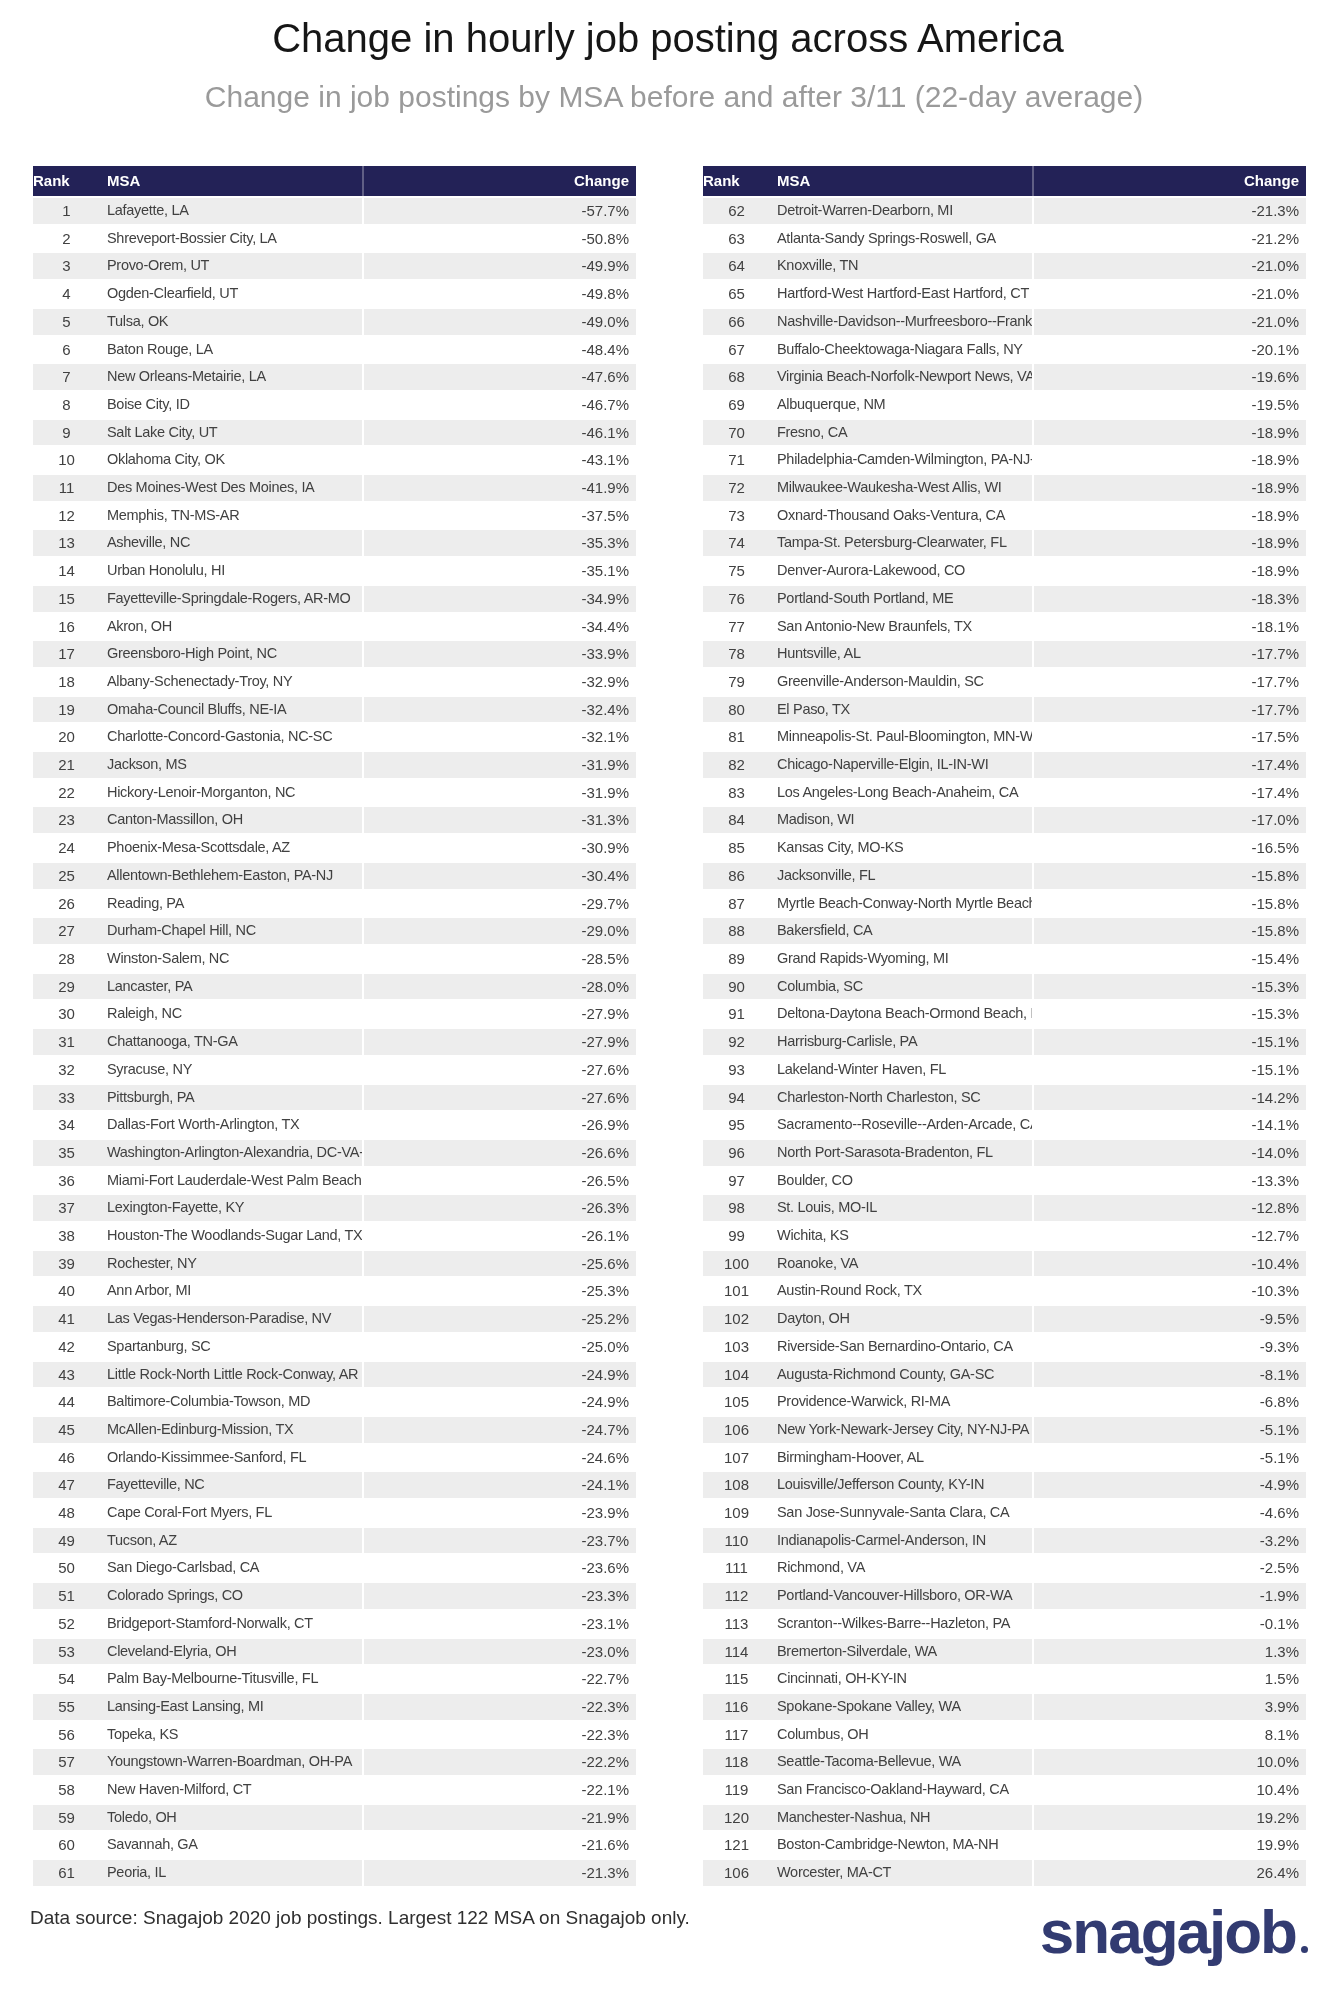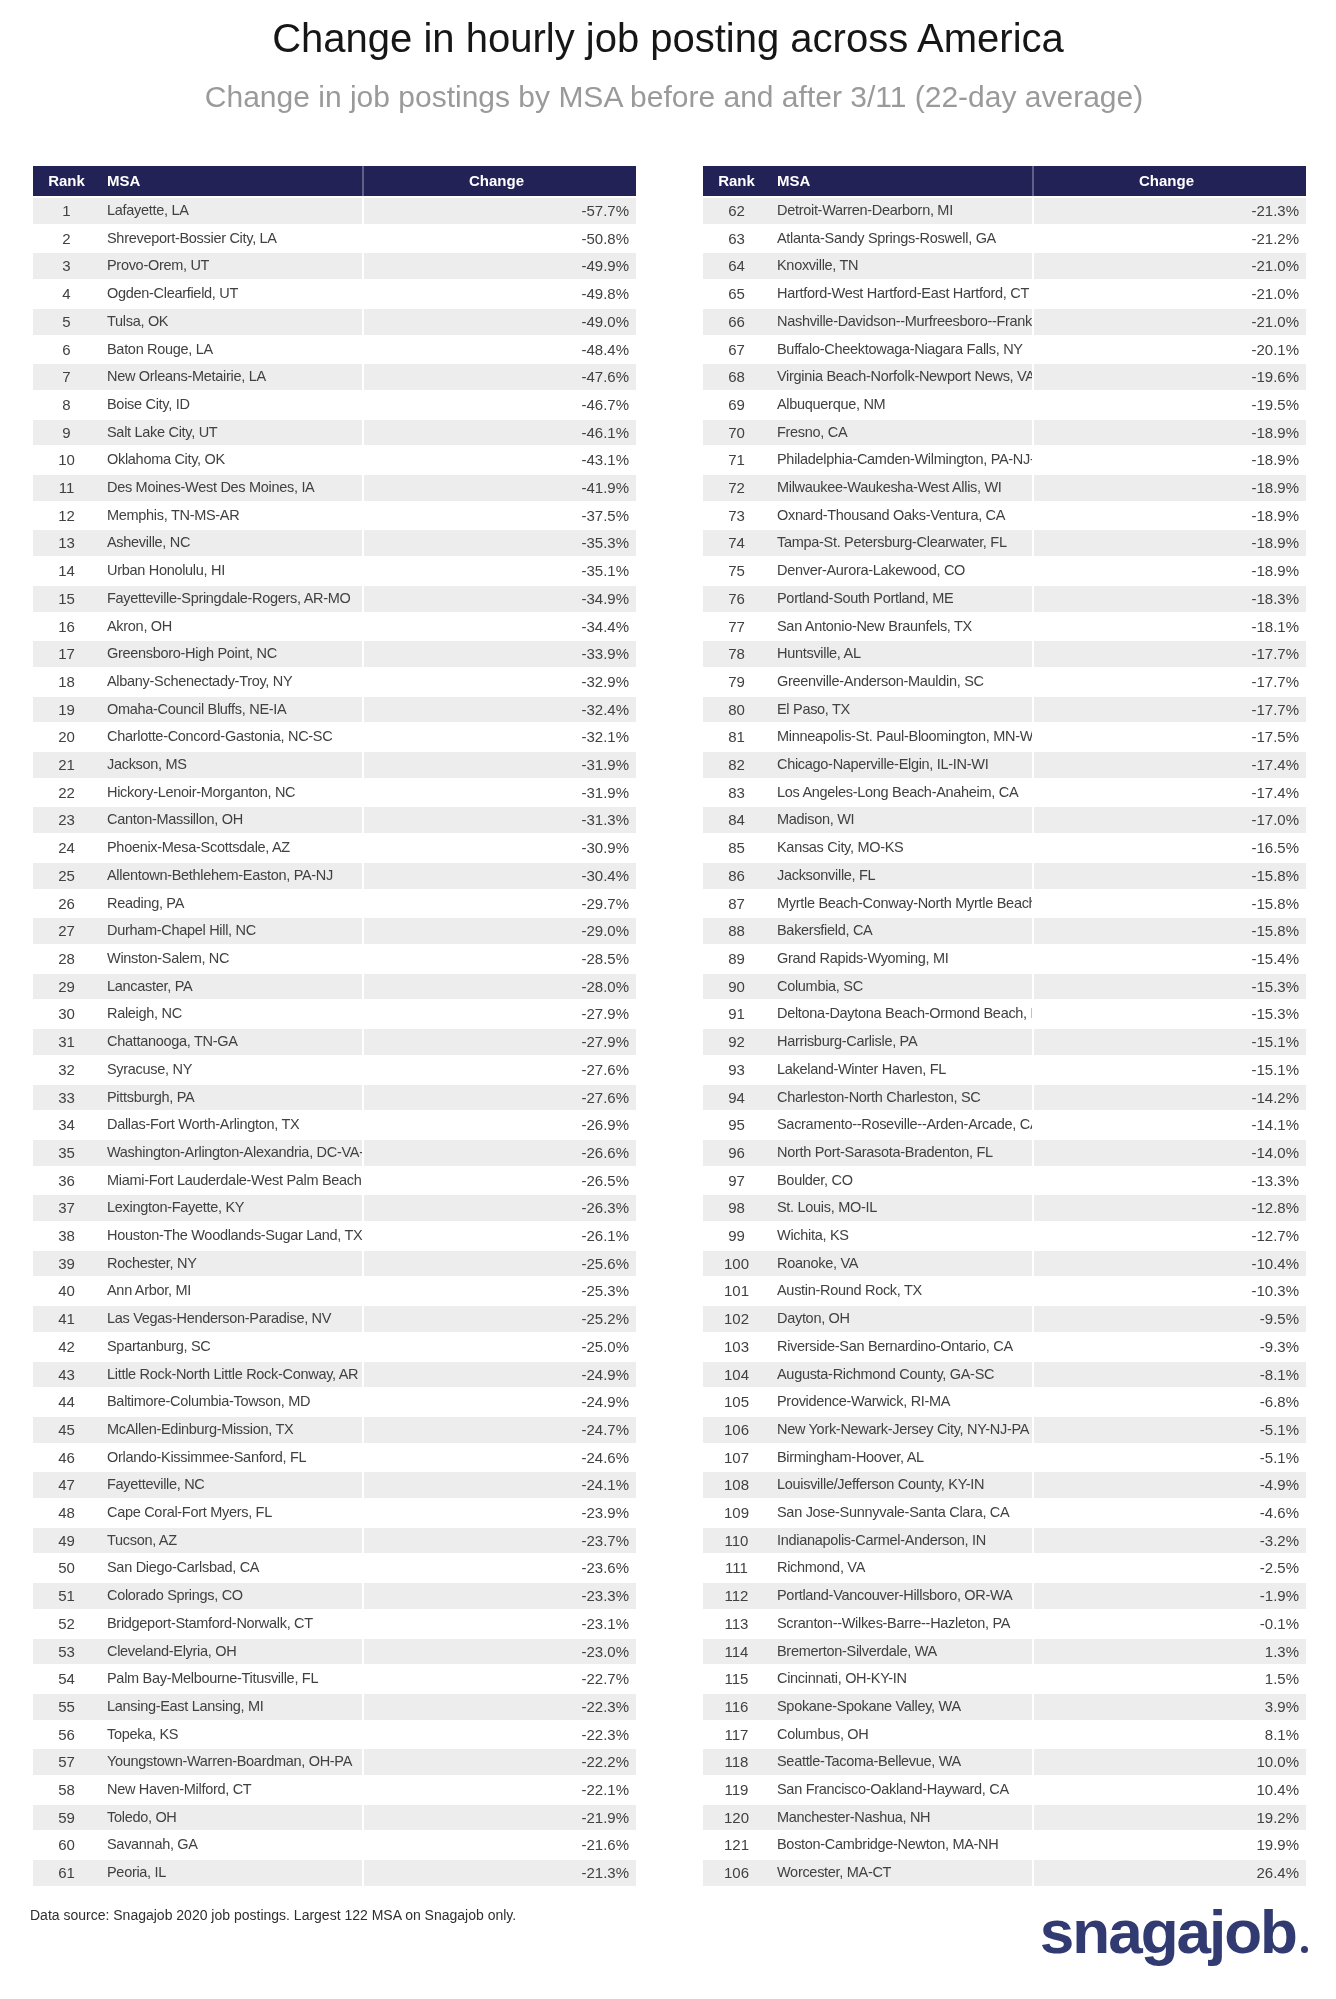--- a/index.html
+++ b/index.html
@@ -27,32 +27,32 @@
     position:absolute;top:164px;width:603px;
     border-collapse:separate;border-spacing:0 2px;table-layout:fixed;
     color:var(--body-text);
   }
   #table-left{left:33px;}
   #table-right{left:703px;}
   .rank-table th{
     background:var(--header-bg);color:#ffffff;font-weight:bold;font-size:15px;
     height:30px;padding:0;line-height:30px;
   }
-  .rank-table th.h-rank{width:67px;text-align:center;}
+  .rank-table th.h-rank{width:67px;text-align:left;}
   .rank-table th.h-msa{width:262px;text-align:left;padding-left:7px;}
-  .rank-table th.h-change{width:274px;text-align:center;padding-right:7px;border-left:2px solid rgba(255,255,255,0.28);}
+  .rank-table th.h-change{width:274px;text-align:right;padding-right:7px;border-left:2px solid rgba(255,255,255,0.28);}
   .rank-table td{
     height:25.7px;line-height:25.7px;padding:0;font-size:15px;background:#ffffff;
   }
   .rank-table tr.alt td{background:var(--row-alt);}
   td.c-rank{text-align:center;}
   td.c-msa{padding-left:7px;white-space:nowrap;overflow:hidden;font-size:14.5px;letter-spacing:-0.3px;}
   td.c-change{text-align:right;padding-right:7px;border-left:2px solid #ffffff;}
   .footnote{
-    position:absolute;left:30px;top:1907px;font-size:14px;color:#2f2f2f;
+    position:absolute;left:30px;top:1907px;font-size:19px;color:#2f2f2f;
   }
   .logo{
     position:absolute;right:28px;top:1899px;
     font-size:62px;font-weight:bold;letter-spacing:-2px;color:var(--logo-color);
     line-height:66px;
   }
   .logo-dot{
     display:inline-block;width:7px;height:7px;border-radius:50%;
     background:var(--logo-color);margin-left:5px;vertical-align:baseline;
   }

